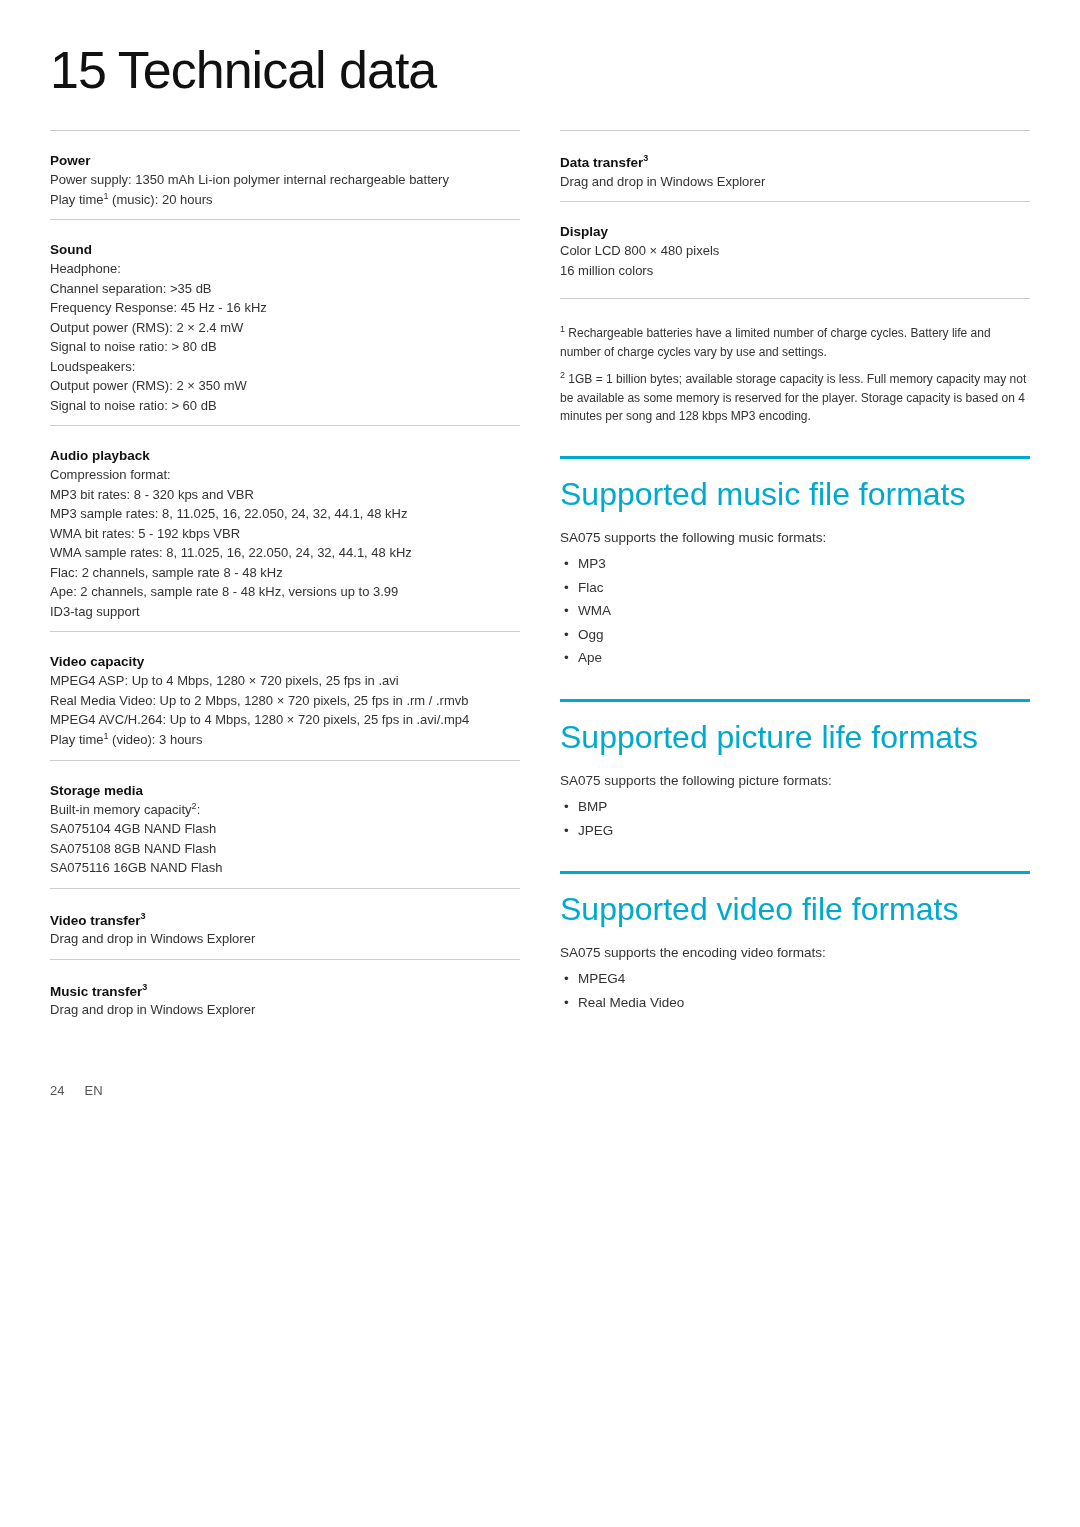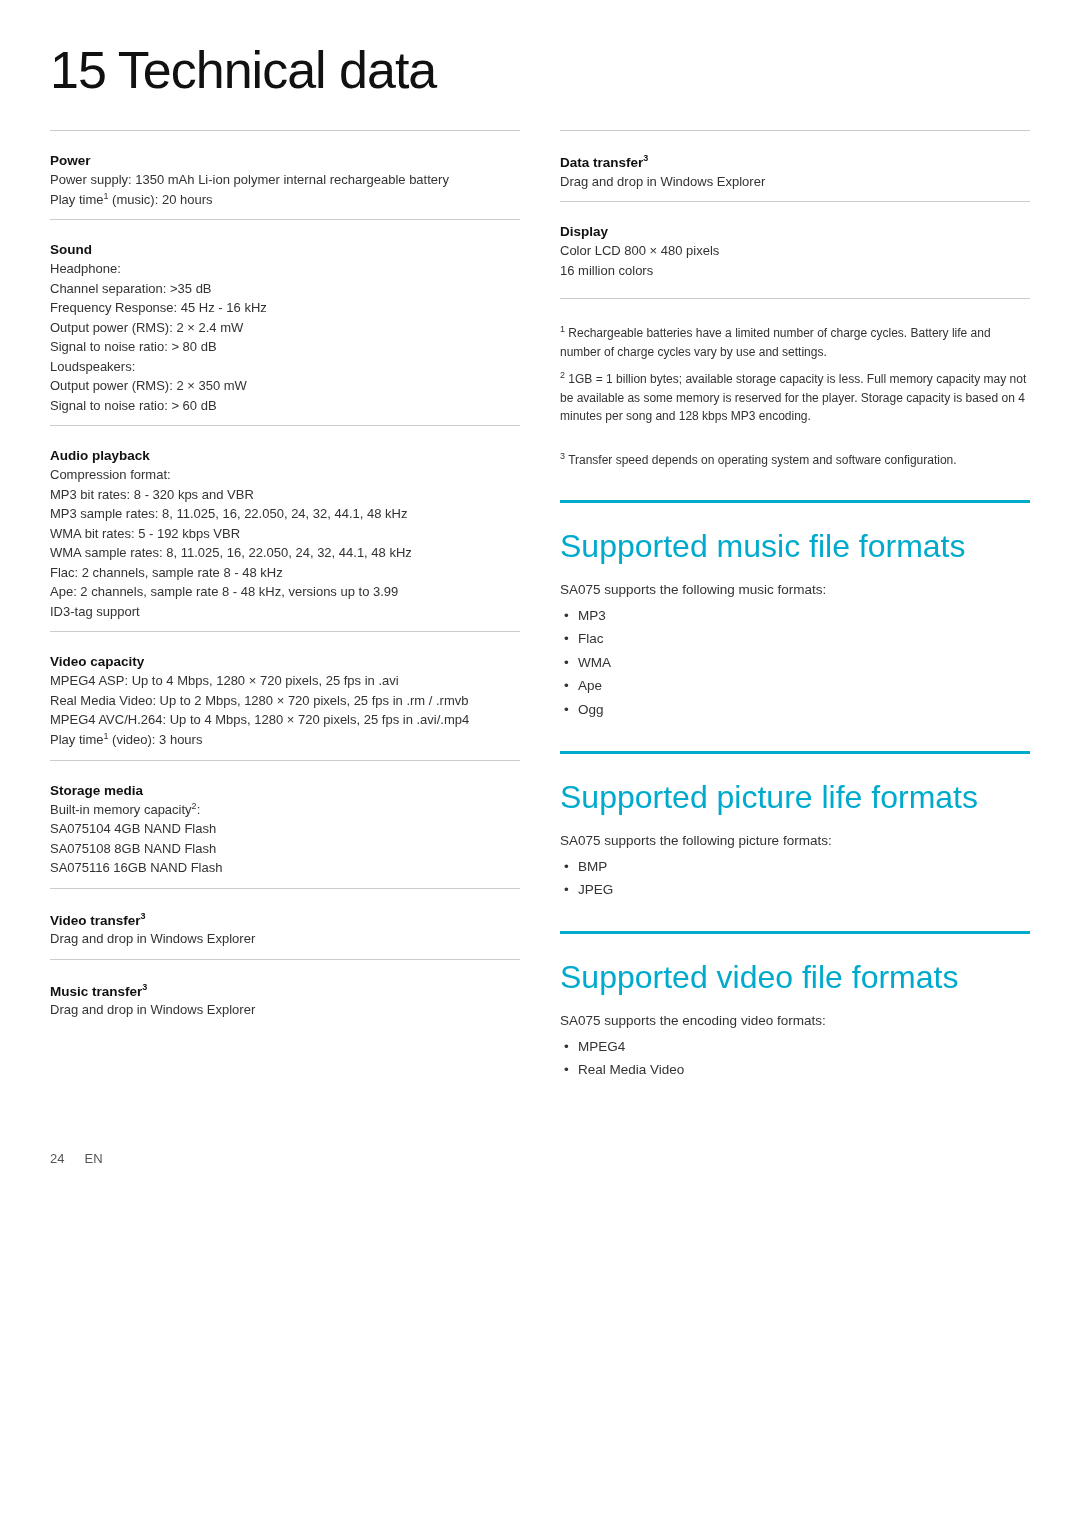--- a/index.html
+++ b/index.html
@@ -79,21 +79,21 @@
       font-size: 12px;
       line-height: 1.55;
       color: #333333;
       border-top: 1px solid #cccccc;
       padding-top: 24px;
     }
 
     .highlighted-section {
       margin-top: 30px;
       border-top: 3px solid #00aacc;
-      padding-top: 24px;
+      padding-top: 16px;
       margin-bottom: 30px;
     }
 
     .highlighted-section-title {
       font-size: 32px;
       font-weight: 400;
       color: #00aacc;
       margin-bottom: 14px;
       line-height: 1.2;
     }
@@ -238,35 +238,32 @@
         </div>
       </div>
 
       <div class="footnote-box">
         <div style="margin-bottom: 8px;">
           <sup>1</sup> Rechargeable batteries have a limited number of charge cycles. Battery life and number of charge cycles vary by use and settings.
         </div>
         <div style="margin-bottom: 24px;">
           <sup>2</sup> 1GB = 1 billion bytes; available storage capacity is less. Full memory capacity may not be available as some memory is reserved for the player. Storage capacity is based on 4 minutes per song and 128 kbps MP3 encoding.
         </div>
-        <div>
-          <sup>3</sup> Transfer speed depends on operating system and software configuration.
-        </div>
       </div>
 
       <div class="highlighted-section">
         <div class="highlighted-section-title">Supported music file formats</div>
         <div class="highlighted-section-body">
           <p>SA075 supports the following music formats:</p>
           <ul>
             <li>MP3</li>
             <li>Flac</li>
             <li>WMA</li>
+            <li>Ogg</li>
             <li>Ape</li>
-            <li>Ogg</li>
           </ul>
         </div>
       </div>
 
       <div class="highlighted-section">
         <div class="highlighted-section-title">Supported picture life formats</div>
         <div class="highlighted-section-body">
           <p>SA075 supports the following picture formats:</p>
           <ul>
             <li>BMP</li>

